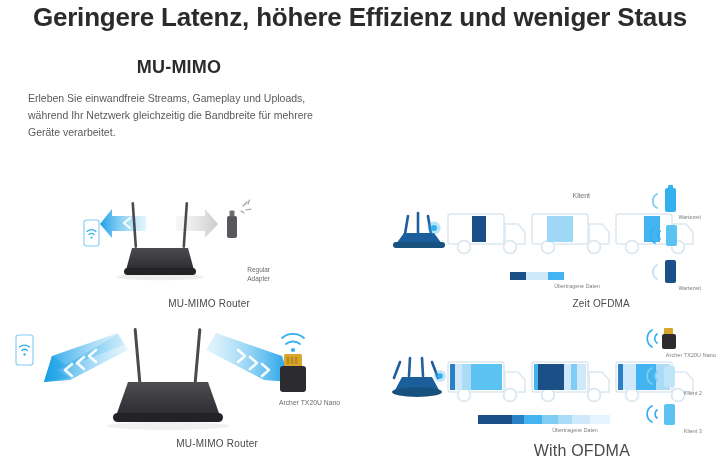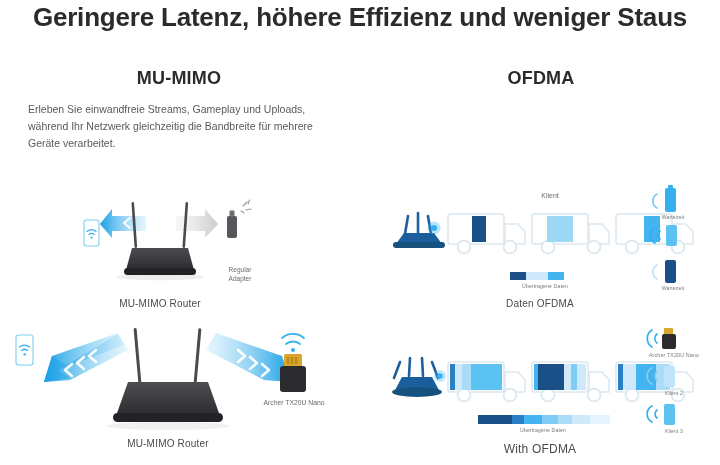--- a/index.html
+++ b/index.html
@@ -9,21 +9,21 @@
     color:#3f3f3f;-webkit-font-smoothing:antialiased;
   }
   .page{position:relative;width:720px;height:465px;}
 
   .headline{
     position:absolute;left:0;top:0;width:720px;text-align:center;
     font-size:26px;font-weight:700;color:#2b2b2b;letter-spacing:-0.2px;
     line-height:34px;
   }
 
-  .col{position:absolute;top:68px;}
+  .col{position:absolute;top:57px;}
   .col-left{left:14px;width:330px;}
   .col-right{left:376px;width:330px;}
   .col-title{
     text-align:center;font-size:18px;font-weight:700;color:#2b2b2b;
     letter-spacing:0.2px;margin:0 0 12px 0;
   }
   .col-body{
     text-align:left;font-size:10.5px;line-height:17px;color:#5a5a5a;
     padding:0 14px;
   }
@@ -38,36 +38,35 @@
   
   .panel{position:absolute;}
   .p-tl{left:0;top:180px;width:360px;height:140px;}
   .p-bl{left:0;top:320px;width:360px;height:145px;}
   .p-tr{left:360px;top:180px;width:360px;height:140px;}
   .p-br{left:360px;top:320px;width:360px;height:145px;}
 
   .stage{position:absolute;left:0;top:0;width:100%;height:100%;}
   svg{display:block;overflow:visible;}
 
-  .abs{position:absolute;}
+  .abs{position:absolute;text-align:right;}
 </style>
 </head>
 <body>
 
 <div class="page">
 
   <div class="headline">Geringere Latenz, höhere Effizienz und weniger Staus</div>
 
   <div class="col col-left">
     <div class="col-title">MU-MIMO</div>
     <div class="col-body">Erleben Sie einwandfreie Streams, Gameplay und Uploads, während Ihr Netzwerk gleichzeitig die Bandbreite für mehrere Geräte verarbeitet.</div>
   </div>
 
   <div class="col col-right">
-    <div class="col-title">OFDMA</div>
   </div>
 
   <div class="panel p-tl">
     <svg class="stage" viewBox="0 0 360 140">
       <defs>
         <linearGradient id="abg1" x1="1" y1="0" x2="0" y2="0">
           <stop offset="0" stop-color="#8fd4f6" stop-opacity="0.25"></stop>
           <stop offset="1" stop-color="#1b9fe5" stop-opacity="1"></stop>
         </linearGradient>
         <linearGradient id="agg1" x1="0" y1="0" x2="1" y2="0">
@@ -256,21 +255,21 @@
       </g>
     </svg>
 
     <div class="abs tiny2" style="left:150px;top:12px;width:80px;font-size:7px;">Klient</div>
 
     <div class="abs tiny" style="left:130px;top:103px;width:110px;">Übertragene Daten</div>
 
     <div class="abs tiny" style="left:285px;top:34px;width:56px;">Wartezeit</div>
     <div class="abs tiny" style="left:285px;top:105px;width:56px;">Wartezeit</div>
 
-    <div class="abs cap" style="left:90px;top:118px;width:180px;font-size:10px;">Daten OFDMA</div>
+    <div class="abs cap" style="left:90px;top:118px;width:180px;font-size:10px;">Zeit OFDMA</div>
   </div>
 
   <div class="panel p-br">
     <svg class="stage" viewBox="0 0 360 145">
       <defs>
         <g id="truckBody2">
           <rect x="0" y="0" width="56" height="30" rx="2.5" fill="#ffffff" stroke="#dce8f0" stroke-width="1.6"></rect>
           <path d="M57 10 L70 10 L77 18 L77 30 L57 30 Z" fill="#ffffff" stroke="#dce8f0" stroke-width="1.6"></path>
           <circle cx="16" cy="33" r="6.4" fill="#ffffff" stroke="#dce8f0" stroke-width="1.8"></circle>
           <circle cx="62" cy="33" r="6.4" fill="#ffffff" stroke="#dce8f0" stroke-width="1.8"></circle>
@@ -347,16 +346,16 @@
         <rect x="304" y="84" width="11" height="21" rx="2" fill="#5cc2f2"></rect>
       </g>
     </svg>
 
     <div class="abs tiny" style="left:272px;top:32px;width:84px;font-size:5.4px;">Archer TX20U Nano</div>
     <div class="abs tiny" style="left:286px;top:70px;width:56px;">Klient 2</div>
     <div class="abs tiny" style="left:286px;top:108px;width:56px;">Klient 3</div>
 
     <div class="abs tiny" style="left:128px;top:107px;width:110px;">Übertragene Daten</div>
 
-    <div class="abs cap" style="left:90px;top:122px;width:180px;font-size:12px;">With OFDMA</div>
+    <div class="abs cap" style="left:90px;top:122px;width:180px;font-size:16px;">With OFDMA</div>
   </div>
 
 </div>
 
 </body></html>

